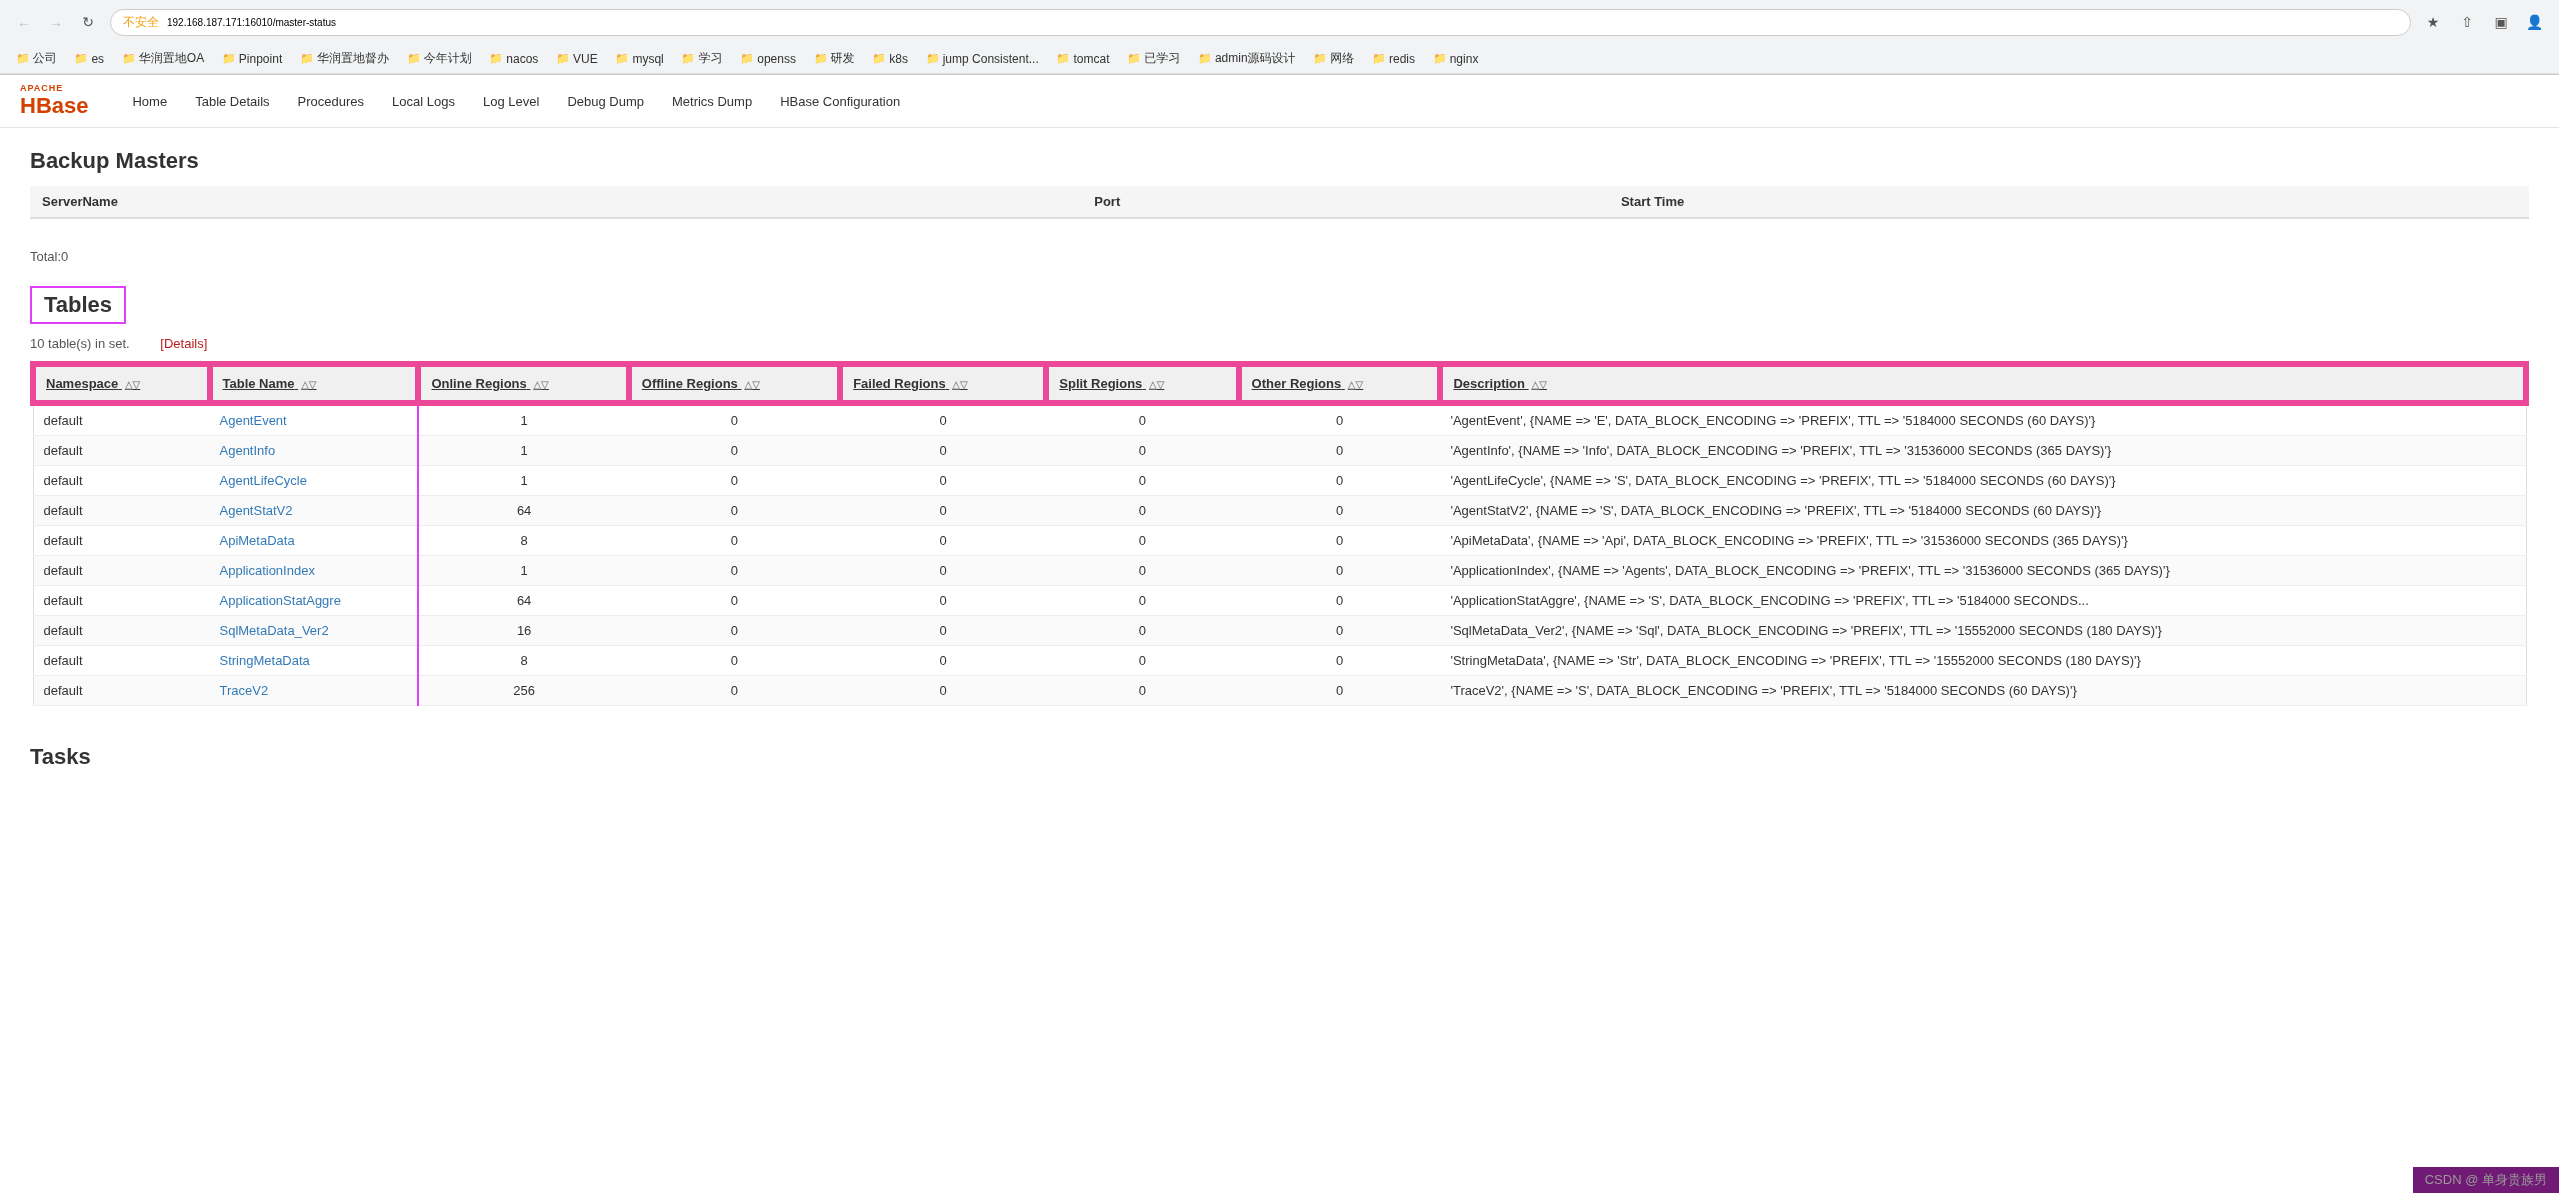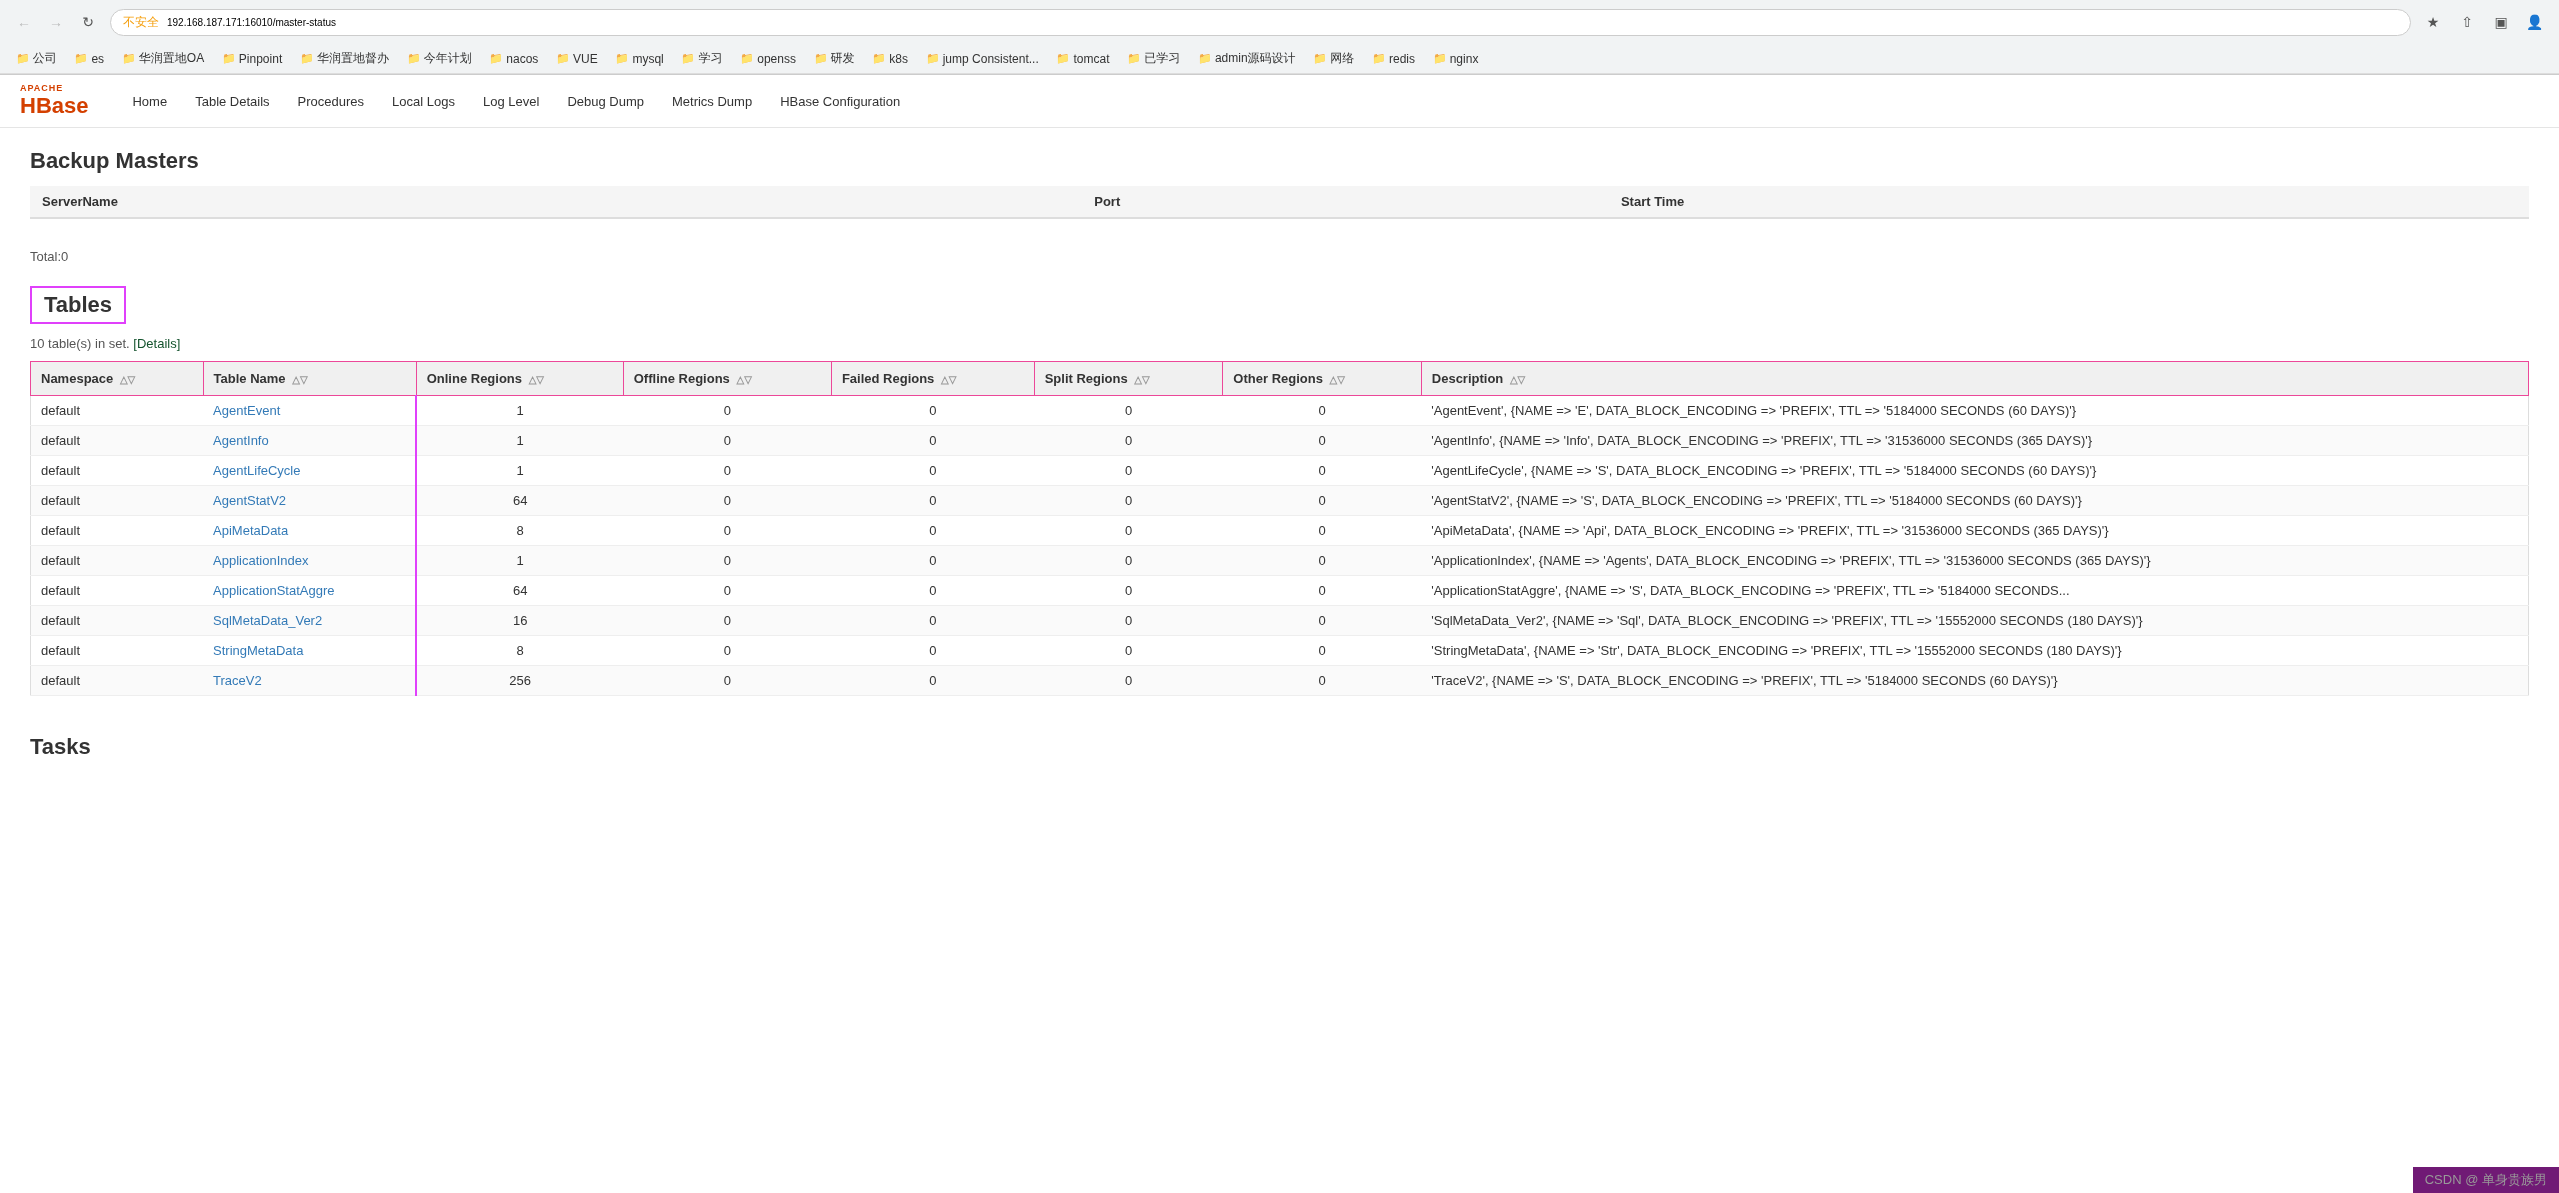--- a/index.html
+++ b/index.html
@@ -153,36 +153,37 @@
       border-right: none;
     }
     .tab-btn:last-child { border-right: 1px solid #ccc; }
     .tab-btn.active { background: #337ab7; color: #fff; border-color: #337ab7; }
 
     .table-info {
       font-size: 13px;
       margin-bottom: 10px;
       color: #555;
     }
-    .table-info a { color: #14532d; text-decoration: none; }
+    .table-info a { color: #b91c1c; text-decoration: none; margin-left: 27px; }
 
     
     .main-table {
       width: 100%;
       border-collapse: collapse;
       border: 1px solid #ddd;
     }
     .main-table th {
       background: #f0f0f0;
       padding: 9px 10px;
       text-align: left;
       font-size: 13px;
-      border: 1px solid #ec4899;
+      border: 6px solid #ec4899;
       white-space: nowrap;
       cursor: pointer;
+      text-decoration: underline;
     }
     .main-table th .sort-icon { font-size: 10px; color: #999; margin-left: 3px; }
     .main-table td {
       padding: 7px 10px;
       border-bottom: 1px solid #eee;
       font-size: 13px;
       vertical-align: top;
     }
     .main-table tr:nth-child(even) td { background: #fafafa; }
     .table-link { color: #337ab7; text-decoration: none; }

